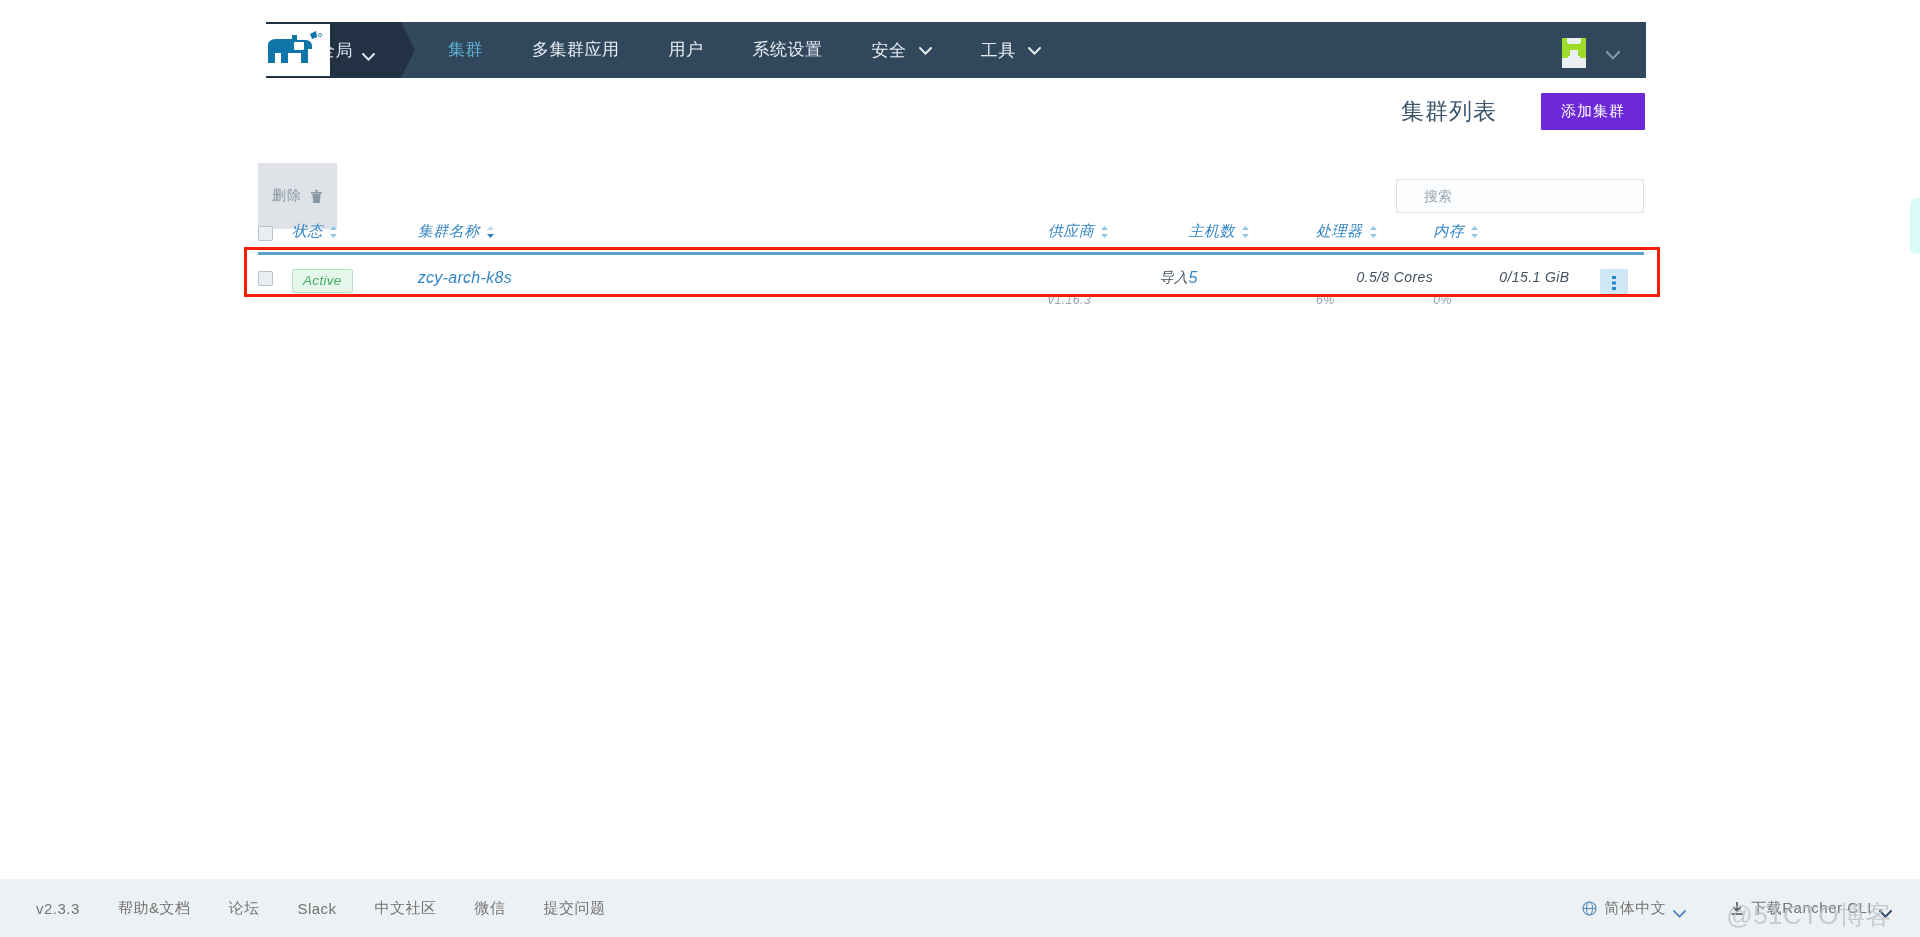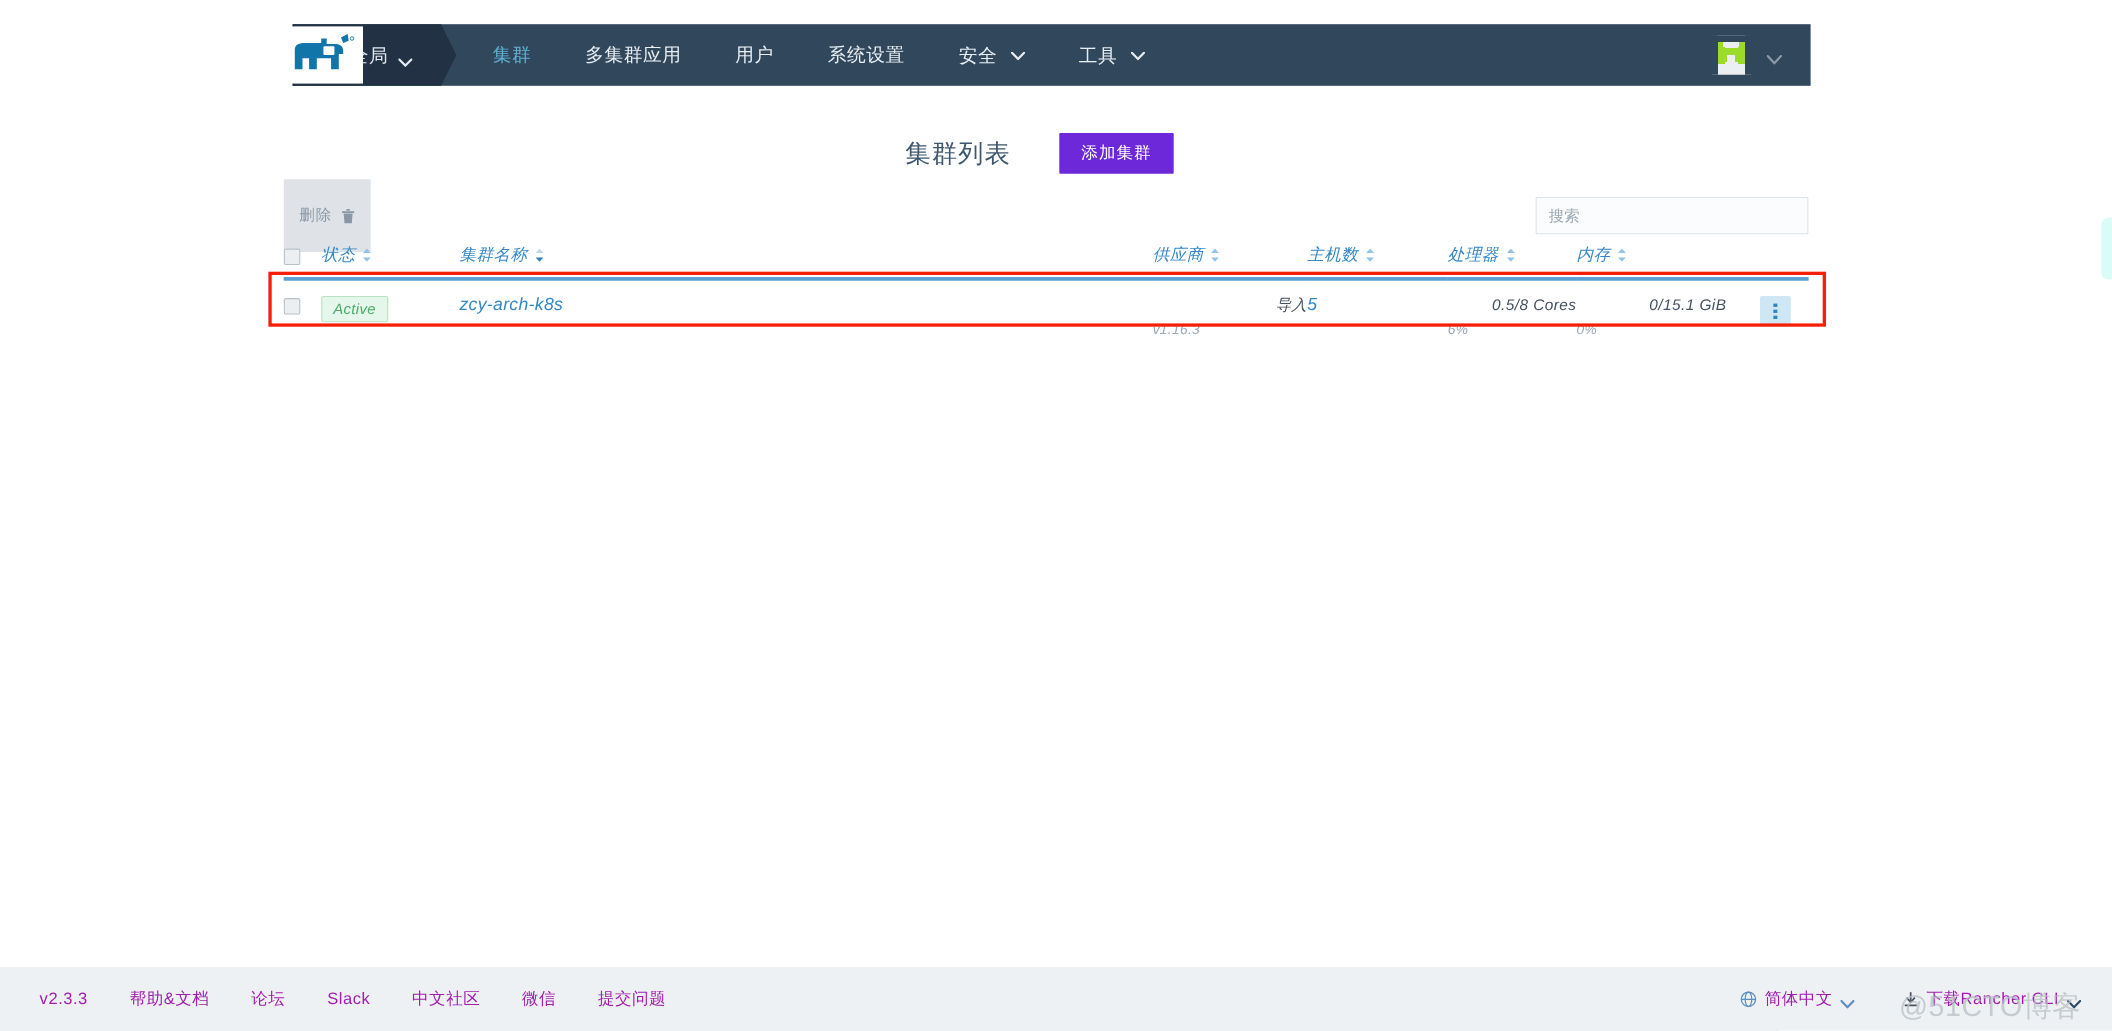--- a/index.html
+++ b/index.html
@@ -90,23 +90,23 @@
   }
   .avatar {
     width: 36px; height: 36px;
     display: block;
   }
   .nav-user .caret { width: 14px; height: 9px; display:inline-block; }
 
   
   .page-header {
     position: absolute;
-    left: 245px; top: 112px;
+    left: 245px; top: 84px;
     width: 1400px; height: 54px;
-    display: flex; align-items: center; justify-content: center;
+    display: flex; align-items: center; justify-content: flex-end;
   }
   .page-title {
     font-size: 23px;
     color: #3d566e;
     font-weight: 400;
     letter-spacing: 1px;
   }
   .btn-primary {
     background: #6d28d9;
     color: #ffffff;
@@ -139,21 +139,21 @@
     display: inline-flex; align-items: center; gap: 8px;
     border-radius: 1px;
   }
   .trash-icon { width: 13px; height: 15px; display:inline-block; }
   .search-input {
     width: 248px; height: 34px;
     border: 1px solid #dfe3e8;
     background: #fbfcfd;
     color: #404a54;
     font-size: 14px;
-    padding: 0 11px;
+    padding: 0 27px;
     outline: none;
     font-family: inherit;
     border-radius: 1px;
   }
   .search-input::placeholder { color: #9aa7b4; }
 
   
   .table-wrap {
     position: absolute;
     left: 258px; top: 222px;
@@ -259,21 +259,21 @@
     position: absolute;
     left: 0; bottom: 0;
     width: 1920px; height: 58px;
     background: #eef1f3;
     display: flex; align-items: center;
     justify-content: space-between;
     padding: 0 28px 0 36px;
   }
   .footer-left, .footer-right { display: flex; align-items: center; }
   .footer-link {
-    color: #a21caf;
+    color: #737373;
     font-size: 15px;
     margin-right: 38px;
     text-decoration: none;
     cursor: pointer;
     letter-spacing: .5px;
     white-space: nowrap;
   }
   .footer-right .footer-link { margin-right: 0; margin-left: 44px; display:inline-flex; align-items:center; gap:7px;}
   .globe-ico { width: 15px; height: 15px; display:inline-block; }
   .dl-ico { width: 14px; height: 15px; display:inline-block; }

